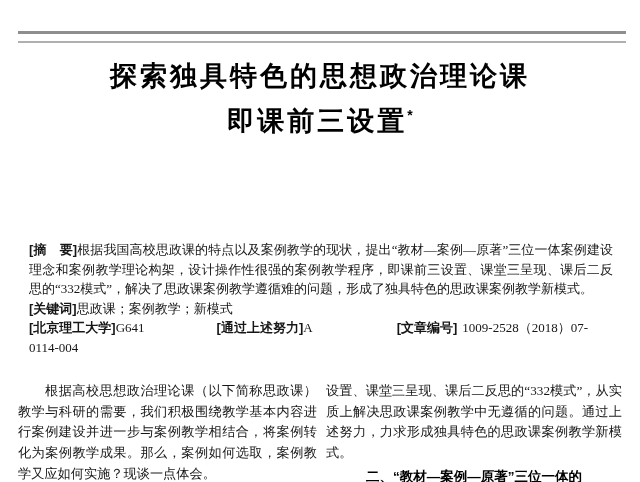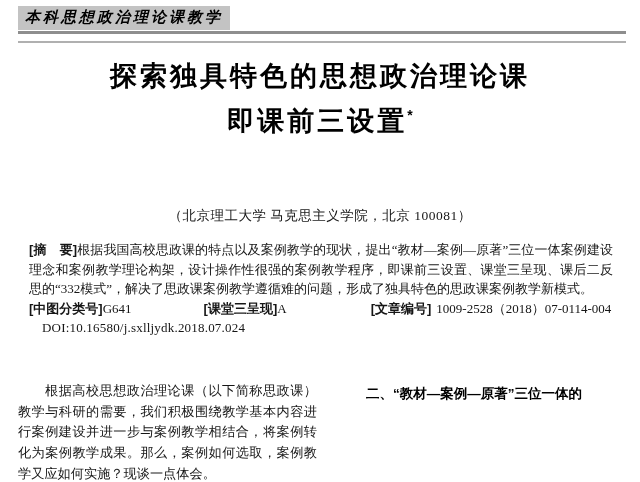--- a/index.html
+++ b/index.html
@@ -88,42 +88,41 @@
     font-size:13.5px;
     line-height:20px;
     color:#000;
   }
 </style>
 </head>
 <body>
 
 <div class="page">
 
-  <div class="header-band" style="background: rgb(195, 195, 195);">本科思想政治理论课教学</div>
 
   <div class="header-rule" style="border-top-color: rgb(142, 142, 142); border-bottom-color: rgb(176, 176, 176);"></div>
 
   <h1 class="title"><span>探索独具特色的思想政治理论课</span><br><span>即课前三设置</span><sup>*</sup></h1>
 
 
-  <div class="affiliation">（北京理工大学 马克思主义学院，北京 100081）</div>
 
   <div class="meta">
     <p class="abstract"><span class="label">[摘　要]</span><span>根据我国高校思政课的特点以及案例教学的现状，提出“教材—案例—原著”三位一体案例建设理念和案例教学理论构架，设计操作性很强的案例教学程序，即课前三设置、课堂三呈现、课后二反思的“332模式”，解决了思政课案例教学遵循难的问题，形成了独具特色的思政课案例教学新模式。</span></p>
 
+    <p class="keywords"><span class="label">[关键词]</span><span>思政课；案例教学；新模式</span></p>
 
-    <p class="class-line"><span class="pair1"><span class="label">[中图分类号]</span><span>G641</span></span><span class="pair2"><span class="label">[课堂三呈现]</span><span>A</span></span><span class="pair3"><span class="label label-sp">[文章编号]</span><span>1009-2528（2018）07-0114-004</span></span></p>
+    <p class="class-line"><span class="pair1"><span class="label">[北京理工大学]</span><span>G641</span></span><span class="pair2"><span class="label">[通过上述努力]</span><span>A</span></span><span class="pair3"><span class="label label-sp">[文章编号]</span><span>1009-2528（2018）07-0114-004</span></span></p>
 
-    <p class="doi">DOI:10.16580/j.sxlljydk.2018.07.024</p>
   </div>
 
   <div class="col col-left">
     <p class="para">根据高校思想政治理论课（以下简称思政课）教学与科研的需要，我们积极围绕教学基本内容进行案例建设并进一步与案例教学相结合，将案例转化为案例教学成果。那么，案例如何选取，案例教学又应如何实施？现谈一点体会。</p>
   </div>
 
   <div class="col col-right">
+    <p class="para">设置、课堂三呈现、课后二反思的“332模式”，从实质上解决思政课案例教学中无遵循的问题。通过上述努力，力求形成独具特色的思政课案例教学新模式。</p>
     <div class="section-heading">
       <div>二、“教材—案例—原著”三位一体的</div>
 
     </div>
   </div>
 
 </div>
 
 </body></html>

